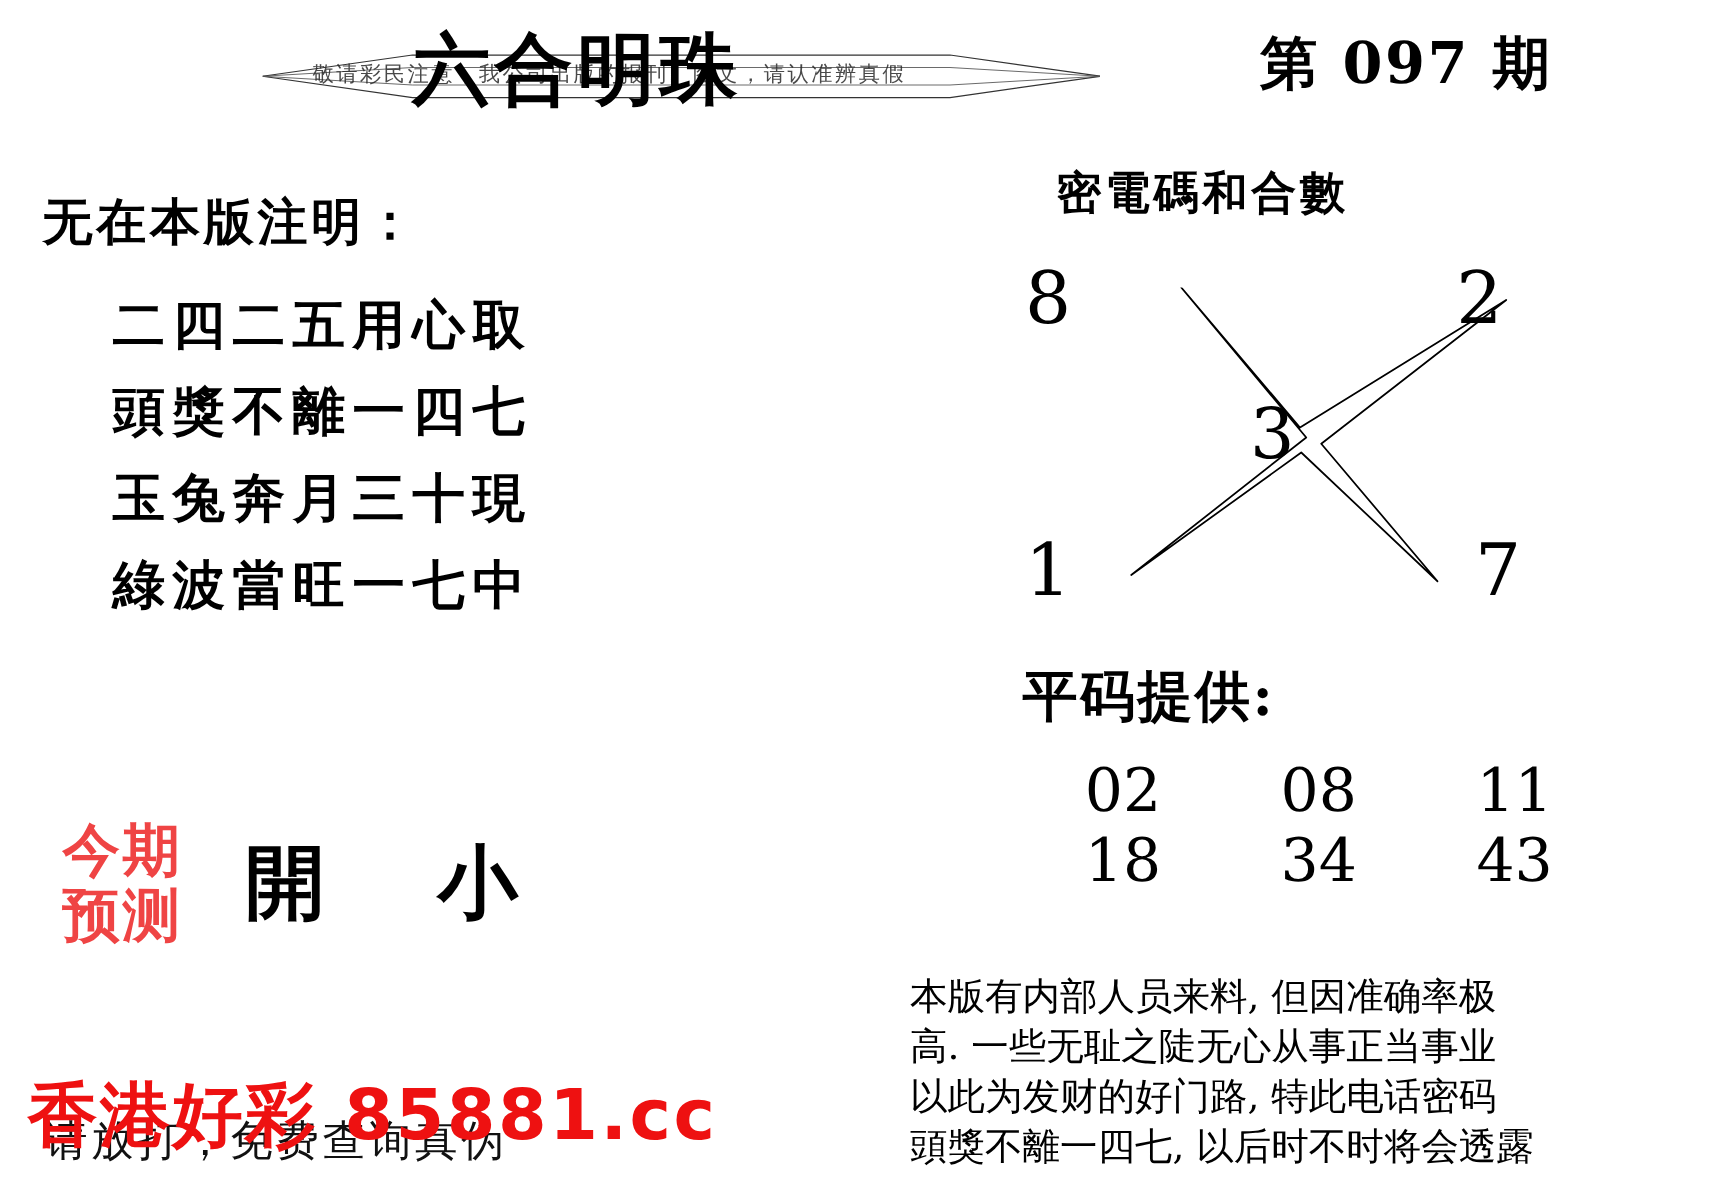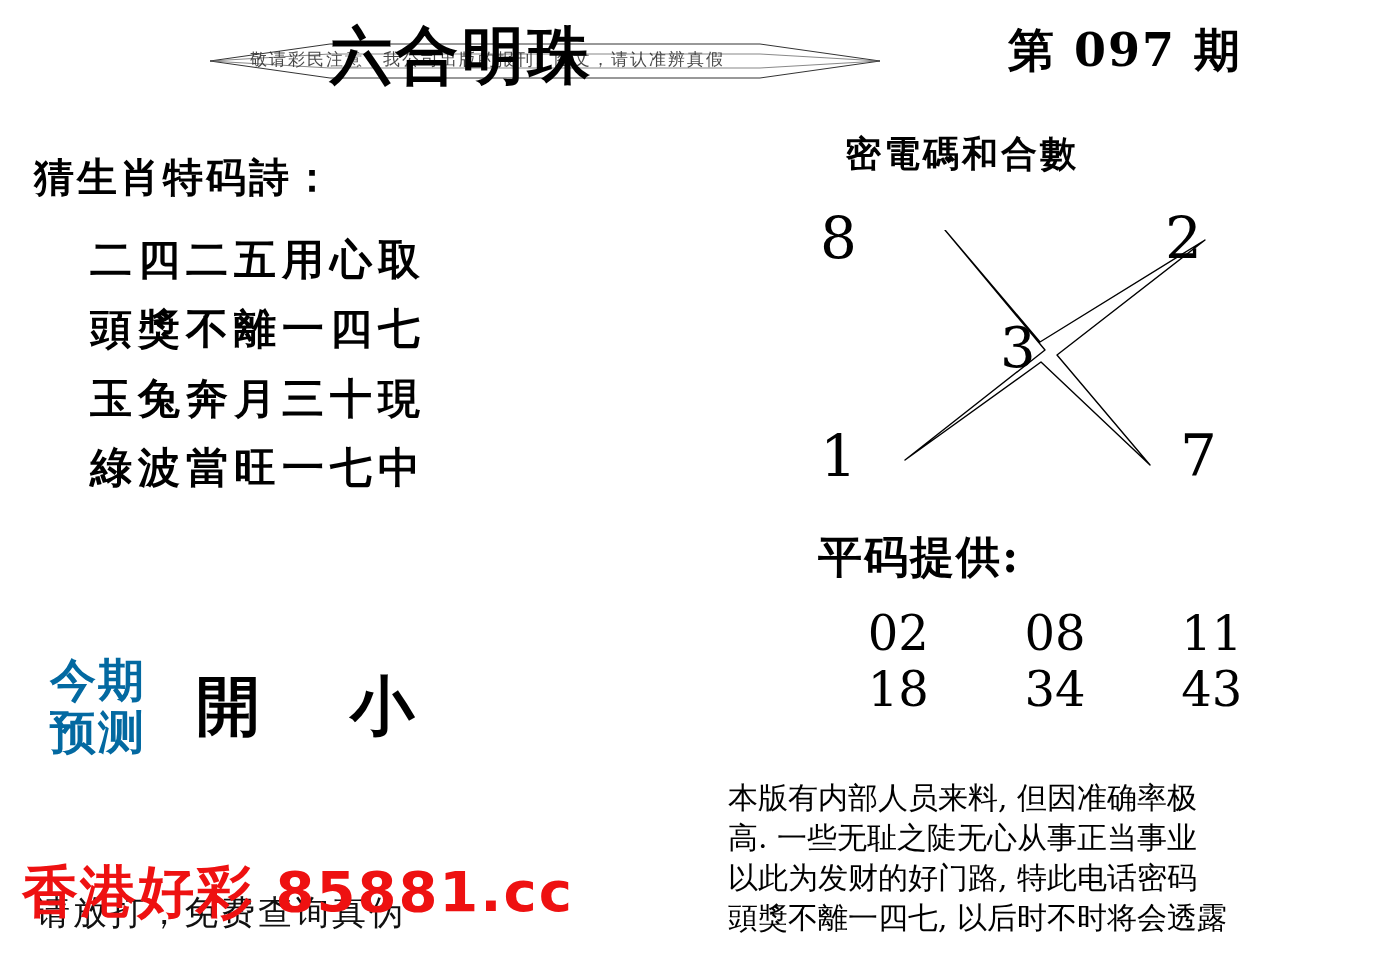--- a/index.html
+++ b/index.html
@@ -95,21 +95,21 @@
     left: 50px;
     top: 655px;
     display: flex;
     align-items: center;
   }
   .forecast-label {
     font-family: "DejaVu Serif", serif;
     font-weight: bold;
     font-size: 46px;
     line-height: 1.12;
-    color: #0369a1;
+    color: #ef4444;
     letter-spacing: 2px;
     text-align: right;
   }
   .forecast-value {
     margin-left: 50px;
     font-family: "DejaVu Serif", serif;
     font-weight: bold;
     font-size: 64px;
     letter-spacing: 34px;
     color: #000;
@@ -225,21 +225,21 @@
 
   <svg class="title-banner" viewBox="0 0 670 42">
     <polygon points="0,21 120,4 550,4 670,21 550,38 120,38" fill="none" stroke="#333" stroke-width="1"></polygon>
     <polygon points="0,21 120,14 550,14 670,21 550,28 120,28" fill="none" stroke="#555" stroke-width="0.7"></polygon>
   </svg>
   <div class="banner-text">敬请彩民注意，我公司出版的报刊、图文，请认准辨真假</div>
 
   <div class="main-title">六合明珠</div>
   <div class="issue">第 097 期</div>
 
-  <div class="poem-heading">猜生肖特码詩：</div>
+  <div class="poem-heading">无在本版注明：</div>
 
   <div class="poem-lines">
     <div class="poem-line">二四二五用心取</div>
     <div class="poem-line">頭獎不離一四七</div>
     <div class="poem-line">玉兔奔月三十現</div>
     <div class="poem-line">綠波當旺一七中</div>
   </div>
 
   <div class="forecast">
     <div class="forecast-label">

